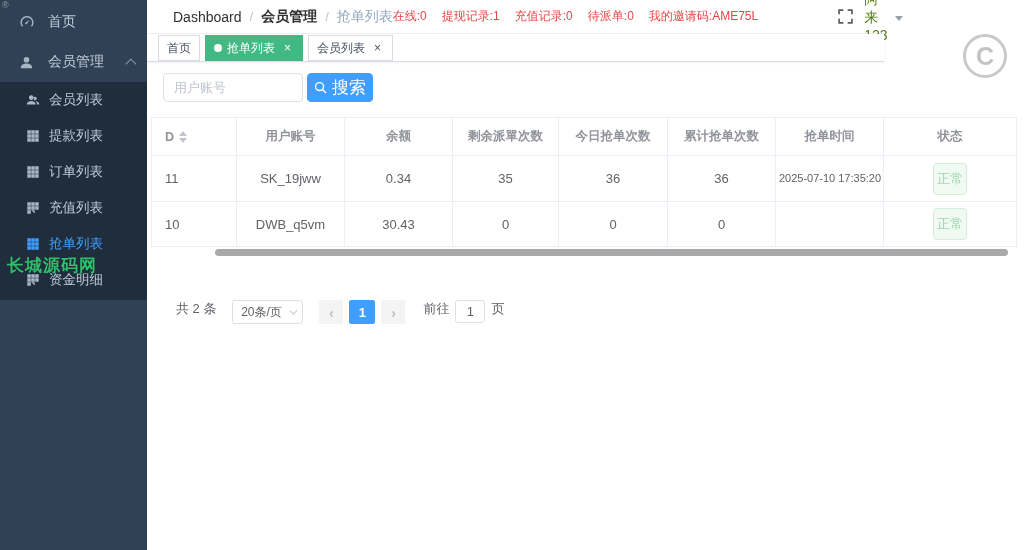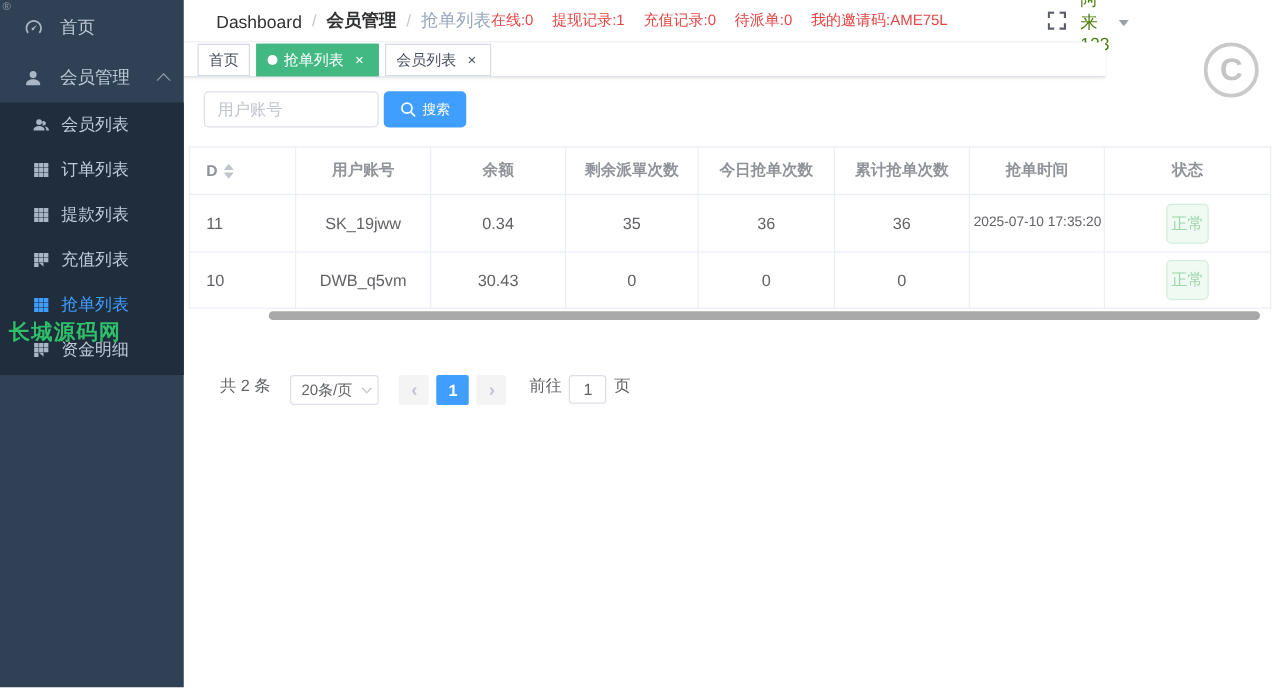--- a/index.html
+++ b/index.html
@@ -48,21 +48,21 @@
   .tag.active { background:#42b983; border-color:#42b983; color:#fff; }
   .tag.active .dot { display:inline-block; }
 
   .copyright-mark { position:absolute; left:816px; top:34px; width:44px; height:44px; border:3px solid #c9c9c9; border-radius:50%; display:flex; align-items:center; justify-content:center; font-size:25px; font-weight:bold; color:#c4c4c4; z-index:9; background:transparent; }
 
   
   .content { padding:11px 16px 0 16px; }
   .search-row { display:flex; align-items:center; }
   .search-input { width:140px; height:29px; border:1px solid #dcdfe6; border-radius:4px; padding:0 10px; font-size:13px; color:#606266; outline:none; font-family:inherit; }
   .search-input::placeholder { color:#c0c4cc; }
-  .search-btn { margin-left:4px; width:66px; height:29px; background:#409eff; border:1px solid #409eff; border-radius:4px; color:#fff; font-size:11px; display:flex; align-items:center; justify-content:center; gap:5px; cursor:pointer; font-family:inherit; }
+  .search-btn { margin-left:4px; width:66px; height:29px; background:#409eff; border:1px solid #409eff; border-radius:4px; color:#fff; font-size:17px; display:flex; align-items:center; justify-content:center; gap:5px; cursor:pointer; font-family:inherit; }
 
   
   .table-wrap { margin-left:-12px; margin-top:15px; width:865px; }
   table { border-collapse:collapse; table-layout:fixed; width:865px; }
   th, td { border:1px solid #ebeef5; text-align:center; overflow:hidden; }
   thead th { height:38px; font-size:12.5px; color:#909399; font-weight:bold; background:#fff; }
   tbody td { font-size:13px; color:#606266; }
   tr.data-row-1 td { height:46px; }
   tr.data-row-2 td { height:45px; }
   th.col-id, td.col-id { text-align:left; padding-left:13px; }
@@ -120,29 +120,29 @@
           </svg>
       </span>
       <span>会员列表</span>
     </div>
     <div class="menu-item">
       <span class="mi-icon">
         <svg viewBox="0 0 1024 1024" width="14" height="14">
             <path fill="currentColor" d="M96 96h256v256H96zM384 96h256v256H384zM672 96h256v256H672zM96 384h256v256H96zM384 384h256v256H384zM672 384h256v256H672zM96 672h256v256H96zM384 672h256v256H384zM672 672h256v256H672z"></path>
           </svg>
       </span>
+      <span>提款列表</span>
+    </div>
+    <div class="menu-item">
+      <span class="mi-icon">
+        <svg viewBox="0 0 1024 1024" width="14" height="14">
+            <path fill="currentColor" d="M96 96h256v256H96zM384 96h256v256H384zM672 96h256v256H672zM96 384h256v256H96zM384 384h256v256H384zM672 384h256v256H672zM96 672h256v256H96zM384 672h256v256H384zM672 672h256v256H672z"></path>
+          </svg>
+      </span>
       <span>订单列表</span>
-    </div>
-    <div class="menu-item">
-      <span class="mi-icon">
-        <svg viewBox="0 0 1024 1024" width="14" height="14">
-            <path fill="currentColor" d="M96 96h256v256H96zM384 96h256v256H384zM672 96h256v256H672zM96 384h256v256H96zM384 384h256v256H384zM672 384h256v256H672zM96 672h256v256H96zM384 672h256v256H384zM672 672h256v256H672z"></path>
-          </svg>
-      </span>
-      <span>提款列表</span>
     </div>
     <div class="menu-item">
       <span class="mi-icon">
         <svg viewBox="0 0 1024 1024" width="14" height="14">
             <path fill="currentColor" d="M96 96h256v256H96zM384 96h256v256H384zM672 96h256v256H672zM96 384h256v256H96zM384 384h256v256H384zM672 384h256v256H672zM96 672h256v256H96zM384 672h256v256H672z"></path>
           </svg>
       </span>
       <span>充值列表</span>
     </div>
     <div class="menu-item active">

